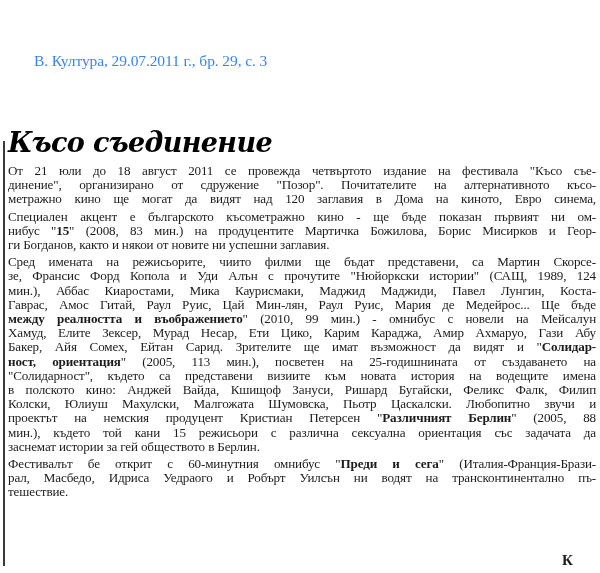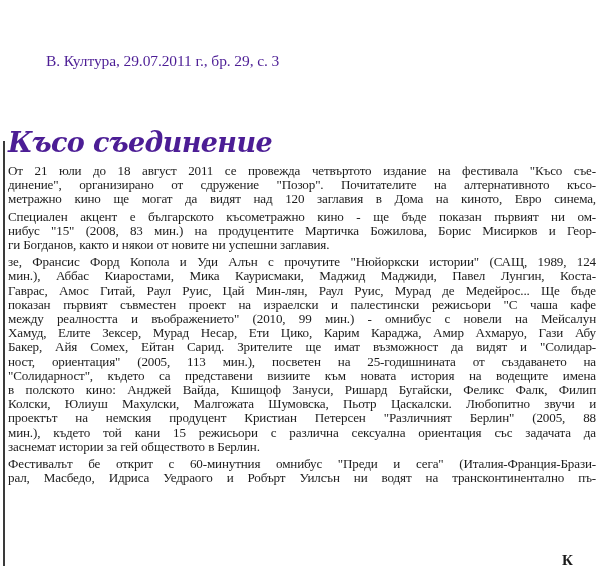--- a/index.html
+++ b/index.html
@@ -10,46 +10,46 @@
     body {
       width: 600px;
       height: 573px;
       position: relative;
       overflow: hidden;
       font-family: "Liberation Serif", "DejaVu Serif", serif;
       color: #1a1a1a;
     }
     .source-line {
       position: absolute;
-      left: 46px;
+      left: 34px;
       top: 52px;
       font-size: 15.5px;
       letter-spacing: -0.1px;
-      color: #4c1d95;
+      color: #3b82f6;
     }
     .left-rule {
       position: absolute;
       left: 3px;
       top: 141px;
       width: 2px;
       height: 425px;
       background: #3a3a3a;
     }
     .headline {
       position: absolute;
       left: 8px;
       top: 128px;
       margin: 0;
       font-family: "DejaVu Serif", "Liberation Serif", serif;
       font-style: italic;
       font-weight: bold;
       font-size: 27px;
       line-height: 30px;
       letter-spacing: -0.6px;
-      color: #4c1d95;
+      color: #000000;
     }
     .body-text {
       position: absolute;
       left: 8px;
       top: 164px;
       width: 588px;
       font-size: 13.1px;
       line-height: 14.2px;
       color: #1c1c1c;
       letter-spacing: -0.15px;
@@ -60,21 +60,21 @@
     }
     .para .line {
       display: block;
       white-space: nowrap;
       text-align: justify;
       text-align-last: justify;
     }
     .para .line.last {
       text-align-last: left;
     }
-    b { font-weight: normal; }
+    b { font-weight: bold; }
     .corner-mark {
       position: absolute;
       left: 562px;
       top: 552px;
       font-family: "Liberation Serif", serif;
       font-weight: bold;
       font-size: 15px;
       color: #1a1a1a;
     }
   </style>
@@ -92,34 +92,35 @@
       <span class="line"><span>От 21 юли до 18 август 2011 се провежда четвъртото издание на фестивала "Късо съе-</span></span>
       <span class="line"><span>динение", организирано от сдружение "Позор". Почитателите на алтернативното късо-</span></span>
       <span class="line"><span>метражно кино ще могат да видят над 120 заглавия в Дома на киното, Евро синема,</span></span>
     </div>
     <div class="para">
       <span class="line"><span>Специален акцент е българското късометражно кино - ще бъде показан първият ни ом-</span></span>
       <span class="line"><span>нибус "</span><b>15</b><span>" (2008, 83 мин.) на продуцентите Мартичка Божилова, Борис Мисирков и Геор-</span></span>
       <span class="line last"><span>ги Богданов, както и някои от новите ни успешни заглавия.</span></span>
     </div>
     <div class="para">
+      <span class="line"><span>Сред имената на режисьорите, чиито филми ще бъдат представени, са Мартин Скорсе-</span></span>
       <span class="line"><span>зе, Франсис Форд Копола и Уди Алън с прочутите "Нюйоркски истории" (САЩ, 1989, 124</span></span>
       <span class="line"><span>мин.), Аббас Киаростами, Мика Каурисмаки, Маджид Маджиди, Павел Лунгин, Коста-</span></span>
-      <span class="line"><span>Гаврас, Амос Гитай, Раул Руис, Цай Мин-лян, Раул Руис, Мурад де Медейрос... Ще бъде</span></span>
-      <span class="line"><span>показан първият съвместен проект на израелски и палестински режисьори "</span><b>С чаша кафе</b></span>
+      <span class="line"><span>Гаврас, Амос Гитай, Раул Руис, Цай Мин-лян, Раул Руис, Мария де Медейрос... Ще бъде</span></span>
       <span class="line"><b>между реалността и въображението</b><span>" (2010, 99 мин.) - омнибус с новели на Мейсалун</span></span>
       <span class="line"><span>Хамуд, Елите Зексер, Мурад Несар, Ети Цико, Карим Караджа, Амир Ахмаруо, Гази Абу</span></span>
       <span class="line"><span>Бакер, Айя Сомех, Ейтан Сарид. Зрителите ще имат възможност да видят и "</span><b>Солидар-</b></span>
       <span class="line"><b>ност, ориентация</b><span>" (2005, 113 мин.), посветен на 25-годишнината от създаването на</span></span>
       <span class="line"><span>"Солидарност", където са представени визиите към новата история на водещите имена</span></span>
       <span class="line"><span>в полското кино: Анджей Вайда, Кшищоф Зануси, Ришард Бугайски, Феликс Фалк, Филип</span></span>
       <span class="line"><span>Колски, Юлиуш Махулски, Малгожата Шумовска, Пьотр Цаскалски. Любопитно звучи и</span></span>
       <span class="line"><span>проектът на немския продуцент Кристиан Петерсен "</span><b>Различният Берлин</b><span>" (2005, 88</span></span>
       <span class="line"><span>мин.), където той кани 15 режисьори с различна сексуална ориентация със задачата да</span></span>
       <span class="line last"><span>заснемат истории за гей обществото в Берлин.</span></span>
     </div>
     <div class="para">
       <span class="line"><span>Фестивалът бе открит с 60-минутния омнибус "</span><b>Преди и сега</b><span>" (Италия-Франция-Брази-</span></span>
       <span class="line"><span>рал, Масбедо, Идриса Уедраого и Робърт Уилсън ни водят на трансконтинентално пъ-</span></span>
+      <span class="line last"><span>тешествие.</span></span>
     </div>
   </div>
 
 <div class="corner-mark">К</div>
 
 </body></html>

